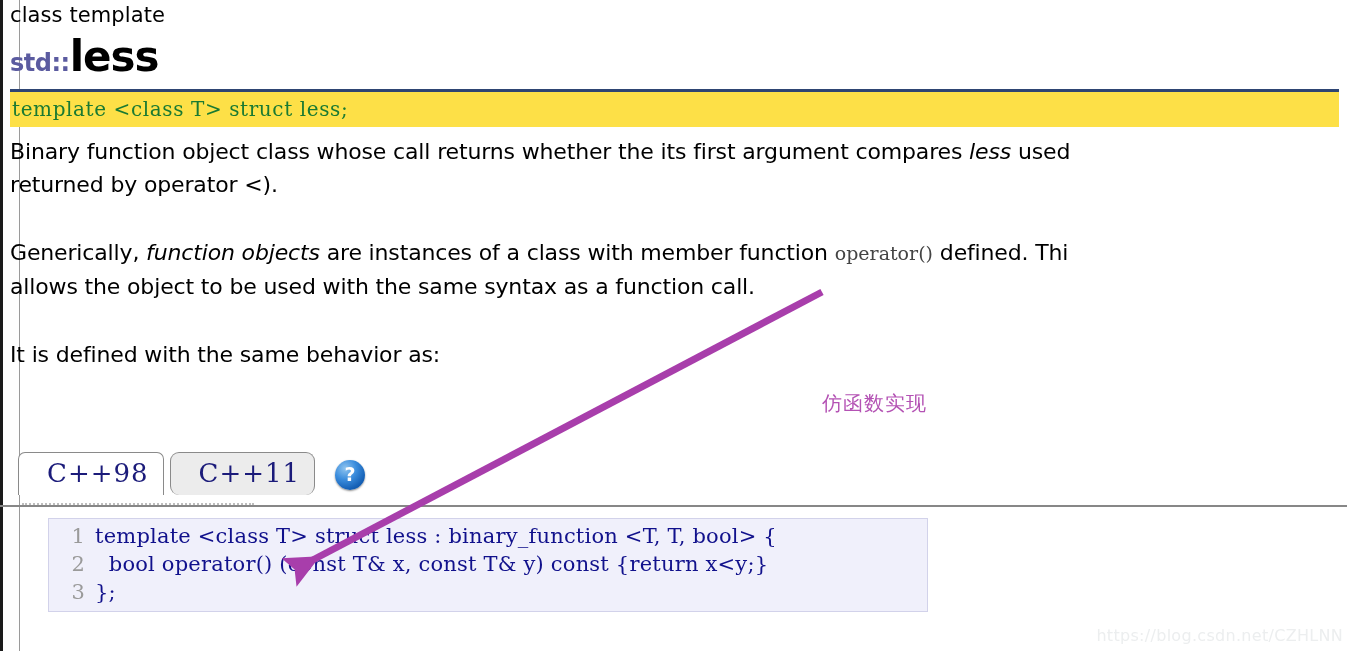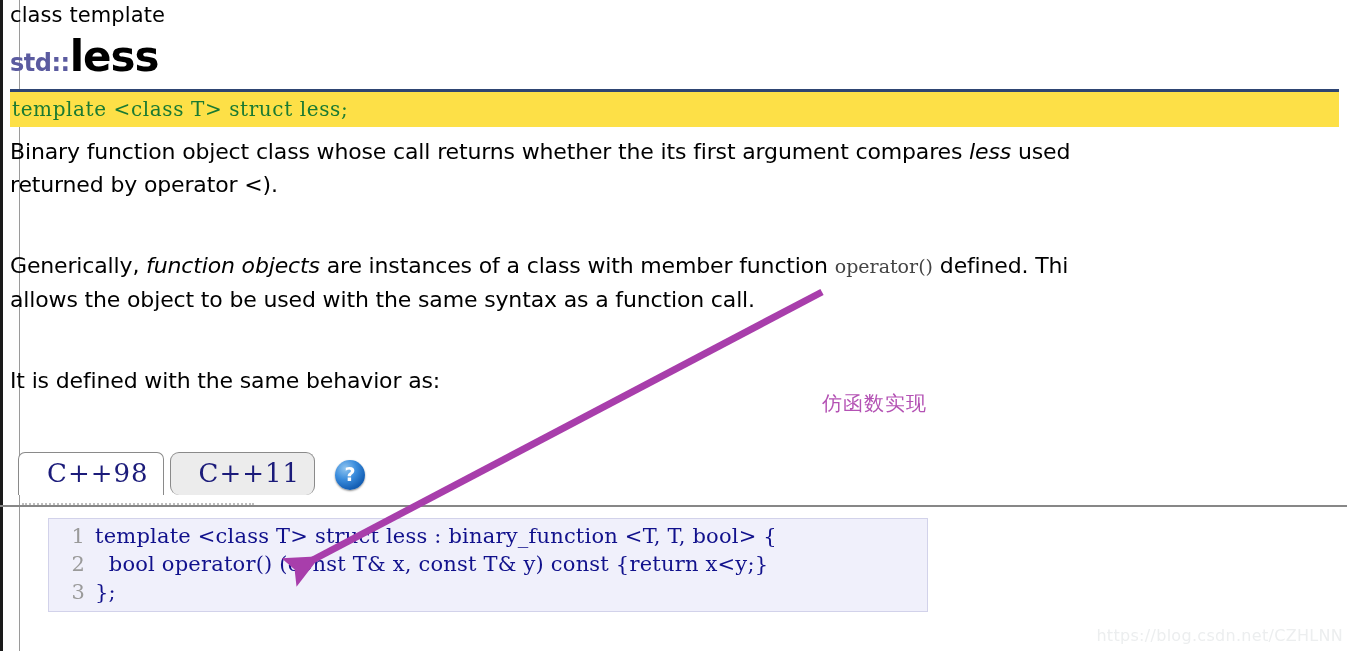--- a/index.html
+++ b/index.html
@@ -92,21 +92,21 @@
     margin-top: 9px;
     letter-spacing: -0.2px;
   }
 
   .para {
     font-size: 22px;
     line-height: 33px;
     margin-top: 8px;
     letter-spacing: -0.15px;
   }
-  .para.gap { margin-top: 48px; }
+  .para.gap { margin-top: 35px; }
   .para em { font-style: italic; }
   .para .mono {
     font-family: "DejaVu Serif", "Liberation Serif", serif;
     font-size: 19px;
     color: #444444;
     letter-spacing: 0;
   }
   .nowrap-line { white-space: nowrap; }
 
   

